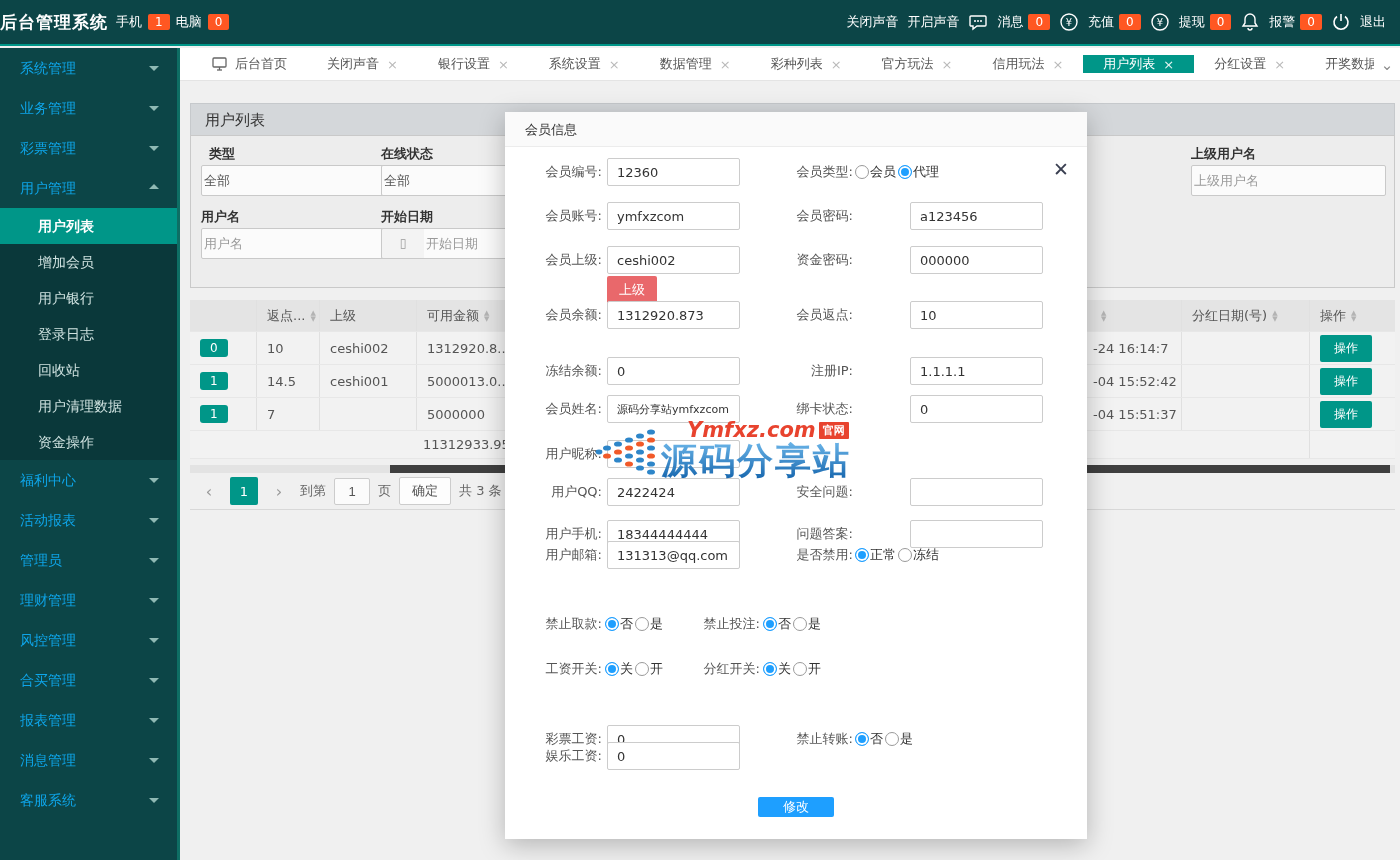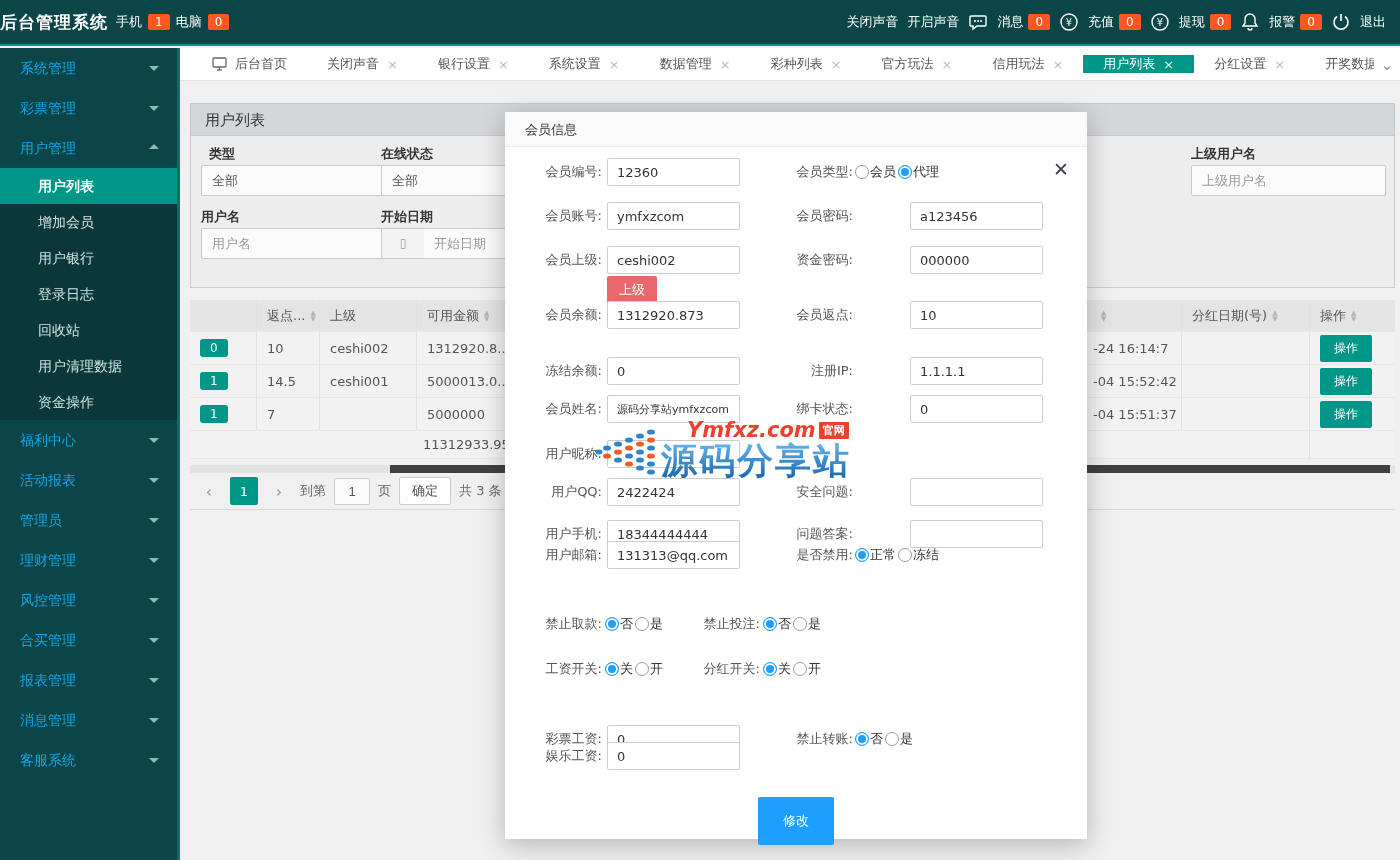--- a/index.html
+++ b/index.html
@@ -52,21 +52,21 @@
   
   .main { position:absolute; left:180px; top:81px; width:1220px; height:779px;
     background:#f0f0f0; }
   .page-titlebar { position:absolute; left:10px; top:22px; width:1205px; height:32px;
     background:#d4d7da; color:#333; font-size:15px; line-height:32px;
     padding-left:14px; border:1px solid #c6c9cc; border-bottom:none; }
   .filter-panel { position:absolute; left:10px; top:54px; width:1205px; height:153px;
     background:#ededed; border:1px solid #c9c9c9; }
   .f-label { position:absolute; font-size:13px; font-weight:bold; color:#333; }
   .f-ctl { position:absolute; height:31px; background:#fbfbfb; border:1px solid #c9c9c9;
-    border-radius:2px; font-size:13px; color:#555; line-height:29px; padding-left:10px; }
+    border-radius:2px; font-size:13px; color:#555; line-height:29px; padding-left:2px; }
   .f-ctl.ph { color:#9a9a9a; }
   .date-ico { position:absolute; width:44px; height:31px; background:#f3f3f3;
     border:1px solid #c9c9c9; border-radius:2px 0 0 2px; color:#999;
     text-align:center; line-height:29px; font-size:12px; }
 
   
   .tbl { position:absolute; left:10px; top:219px; width:1205px; }
   .trow { display:flex; border-bottom:1px solid #e7e7e7; background:#f2f2f2; }
   .trow.thead { background:#e4e4e4; color:#555; font-size:13px; height:32px; }
   .trow.tbody { height:33px; font-size:13px; color:#555; }
@@ -123,21 +123,21 @@
   .rgroup { position:absolute; display:flex; align-items:center; line-height:28px; }
   .rgroup.posl { left:100px; } .rgroup.posr { left:350px; }
   .radio-opt { display:flex; align-items:center; cursor:pointer; }
   .radio-dot { width:14px; height:14px; border-radius:50%; border:1px solid #9a9a9a;
     background:#fff; margin-right:1px; }
   .radio-dot.checked { border:1px solid #1e9fff; background:#1e9fff;
     box-shadow:inset 0 0 0 2px #fff; }
   .radio-label { font-size:13px; color:#333; margin-right:2px; }
   .sup-btn { position:absolute; left:102px; top:30px; background:#e9686b; color:#fff;
     border:none; border-radius:2px; font-size:13px; padding:5px 12px; cursor:pointer; }
-  .submit-btn { position:absolute; left:253px; top:685px; width:76px; height:48px;
+  .submit-btn { position:absolute; left:253px; top:685px; width:76px; height:20px;
     background:#1e9fff; color:#fff; border:none; border-radius:2px; font-size:13px;
     cursor:pointer; }
 
   
   .wm { position:absolute; left:88px; top:306px; display:flex; align-items:flex-end;
     pointer-events:none; z-index:5; }
   .wm svg { display:block; margin-right:4px; }
   .wm-line1 { font-size:21px; font-weight:bold; font-style:italic; color:#e8432e;
     display:flex; align-items:center; gap:3px; margin-left:26px; }
   .wm-badge { font-size:11px; font-style:normal; background:#e8432e; color:#fff;
@@ -214,20 +214,21 @@
         </svg>
     </span>
     <span class="hitem">
         <span>退出</span>
       </span>
   </div>
 </div>
 
 <div class="sidebar">
   <div class="side-item"><span>系统管理</span><span class="caret"></span></div>
+  <div class="side-item"><span>业务管理</span><span class="caret"></span></div>
   <div class="side-item"><span>彩票管理</span><span class="caret"></span></div>
   <div class="side-item"><span>用户管理</span><span class="caret up"></span></div>
   <div class="submenu">
     <div class="sub-item active">用户列表</div>
     <div class="sub-item">增加会员</div>
     <div class="sub-item">用户银行</div>
     <div class="sub-item">登录日志</div>
     <div class="sub-item">回收站</div>
     <div class="sub-item">用户清理数据</div>
     <div class="sub-item">资金操作</div>

